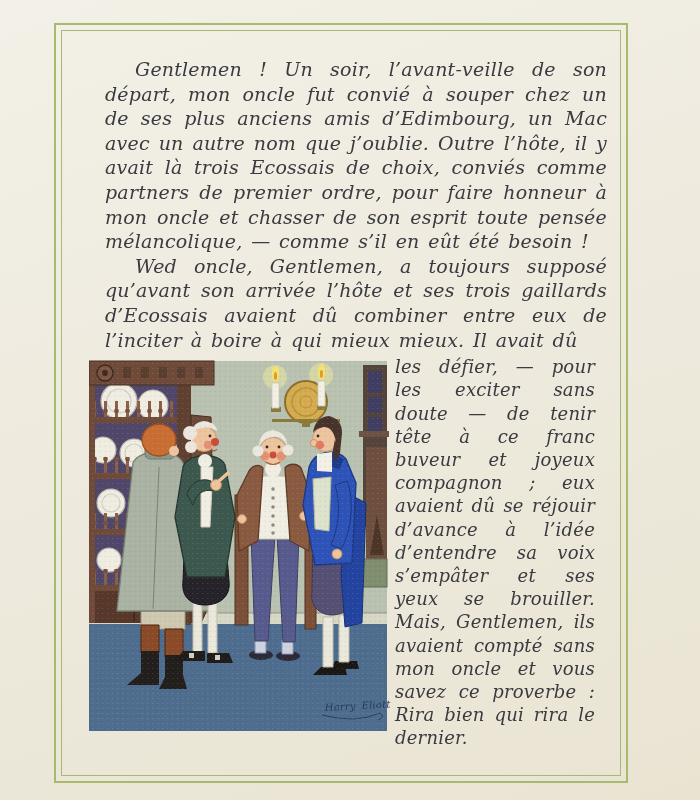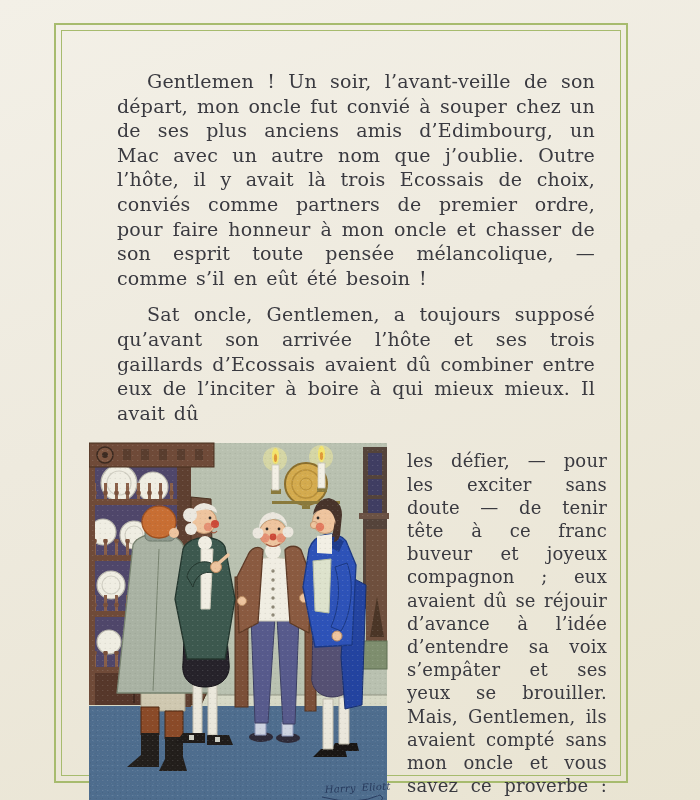--- a/index.html
+++ b/index.html
@@ -20,21 +20,21 @@
     position:absolute;left:5px;top:5px;right:5px;bottom:5px;
     border:1.5px solid var(--frame-green,#a7bb6e);
   }
   .content{
     position:absolute;left:105px;top:57px;width:502px;
     color:var(--ink,#3a3a40);
     font-size:19px;line-height:24.6px;
     text-align:justify;word-spacing:2.5px;letter-spacing:.2px;
     hyphens:none;
   }
-  .content p{margin:12px;}
+  .content p{margin:0;font-style:italic;}
   p.indent{text-indent:30px;}
   .illus-row{display:flex;align-items:flex-start;margin-left:-16px;margin-top:3px;}
   .illustration{flex:0 0 auto;display:block;}
   .wrap-col{
     flex:0 0 auto;width:200px;margin-left:8px;
     font-size:18px;line-height:23.2px;word-spacing:1.5px;
     text-align:justify;
   }
   svg .sig{
     font-family:"DejaVu Serif","Liberation Serif",serif;
@@ -47,21 +47,21 @@
 <div class="page">
 
   <div class="frame-outer">
     <div class="frame-inner"></div>
   </div>
 
   <div class="content">
 
     <p class="indent">Gentlemen ! Un soir, l’avant-veille de son départ, mon oncle fut convié à souper chez un de ses plus anciens amis d’Edimbourg, un Mac avec un autre nom que j’oublie. Outre l’hôte, il y avait là trois Ecossais de choix, conviés comme partners de premier ordre, pour faire honneur à mon oncle et chasser de son esprit toute pensée mélancolique, — comme s’il en eût été besoin !</p>
 
-    <p class="indent">Sat oncle, Gentlemen, a toujours supposé qu’avant son arrivée l’hôte et ses trois gaillards d’Ecossais avaient dû combiner entre eux de l’inciter à boire à qui mieux mieux. Il avait dû</p>
+    <p class="indent">Wed oncle, Gentlemen, a toujours supposé qu’avant son arrivée l’hôte et ses trois gaillards d’Ecossais avaient dû combiner entre eux de l’inciter à boire à qui mieux mieux. Il avait dû</p>
 
     <div class="illus-row">
 
       <svg class="illustration" width="306" height="376" viewBox="0 0 306 376" role="img" aria-label="Quatre gentlemen en habits anciens conversant dans un salon, devant un vaisselier garni d’assiettes, sous une applique à miroir doré et deux bougies">
         <defs>
           <pattern id="spindles" width="11" height="16" patternUnits="userSpaceOnUse">
             <rect x="4" y="0" width="3" height="16" fill="#8a5f48"></rect>
             <circle cx="5.5" cy="8" r="2.4" fill="#7a503a"></circle>
           </pattern>
           <pattern id="grain" width="5" height="5" patternUnits="userSpaceOnUse">

